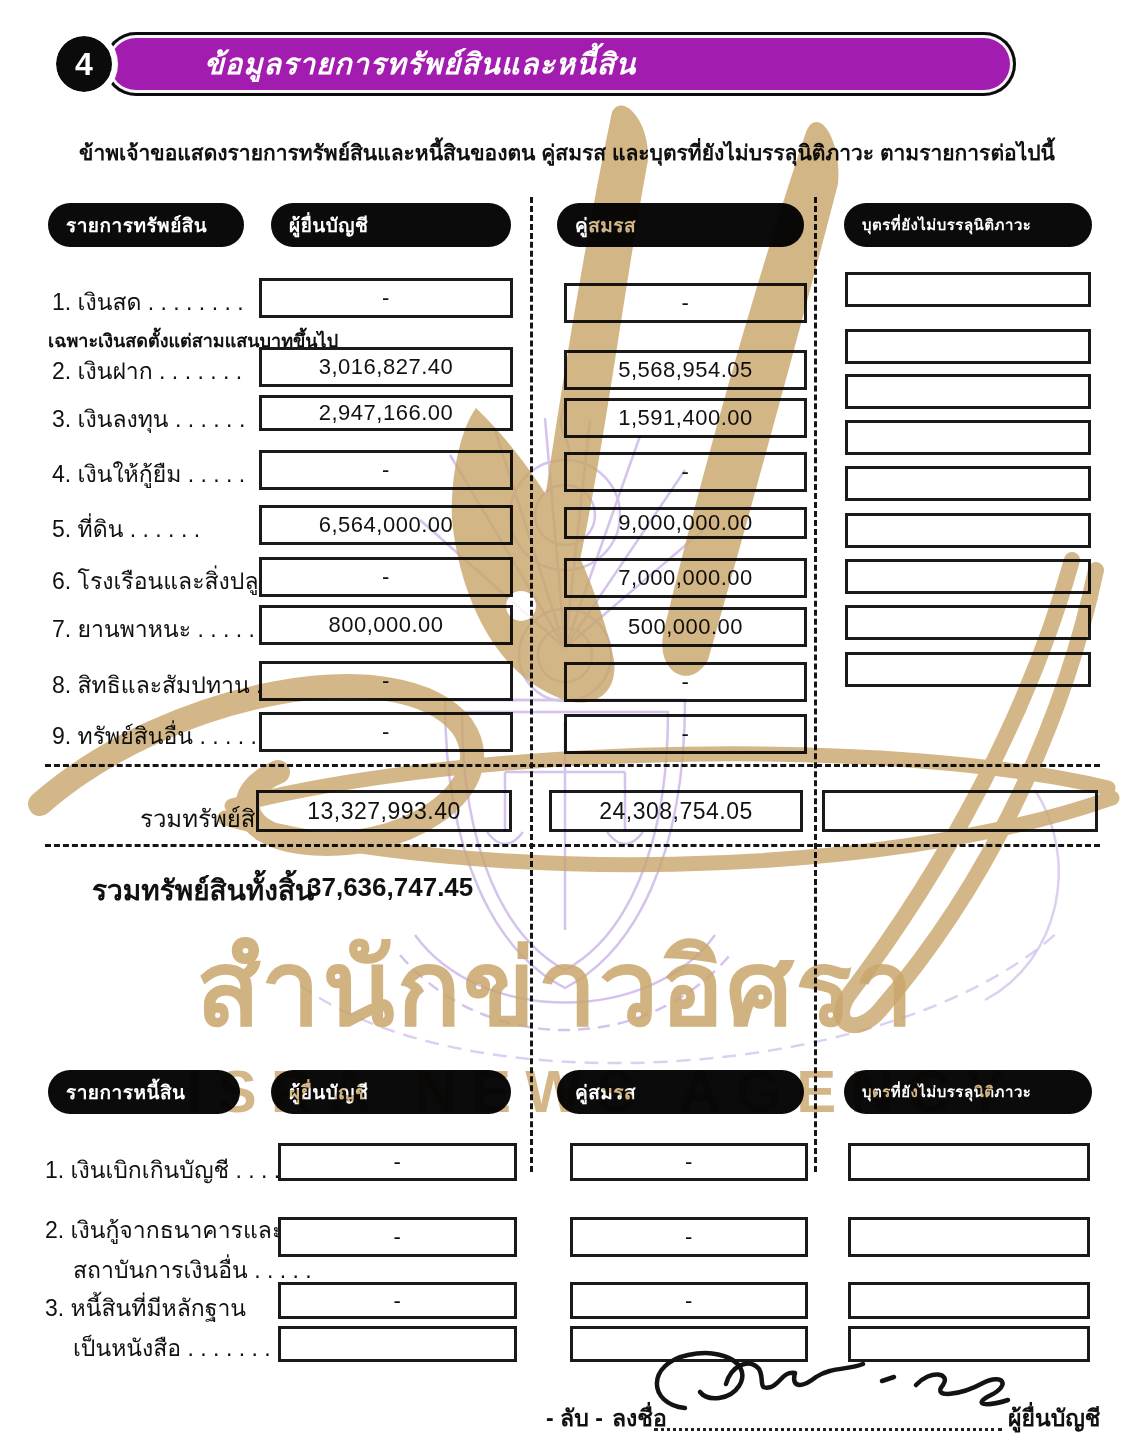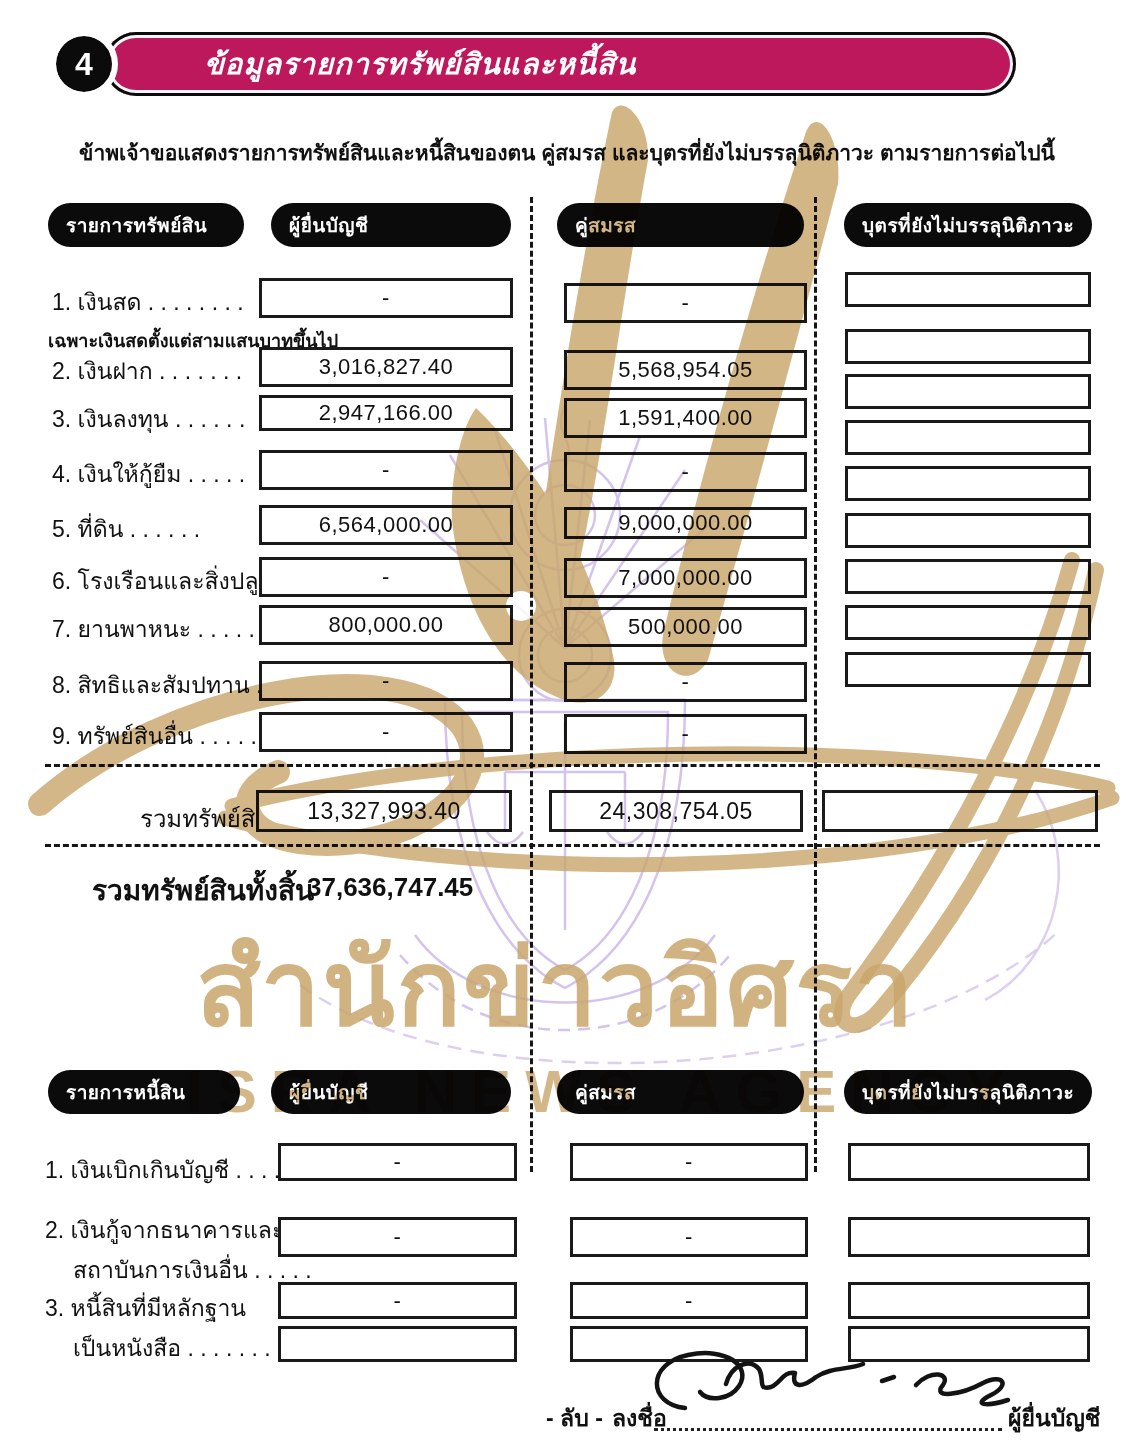--- a/index.html
+++ b/index.html
@@ -9,38 +9,38 @@
     overflow:hidden;margin:0 auto;
   }
   
   .sec-circle{
     position:absolute;left:56px;top:36px;width:56px;height:56px;border-radius:50%;
     background:#0b0b0b;color:#fff;display:flex;align-items:center;justify-content:center;
     font-size:32px;font-weight:bold;z-index:4;outline:6px solid #fff;
   }
   .header-bar{
     position:absolute;left:104px;top:32px;width:912px;height:64px;border-radius:34px;
-    background:#be185d;z-index:3;
+    background:#a21caf;z-index:3;
     box-shadow:inset 0 0 0 3px #0b0b0b, inset 0 0 0 6px #f6f6f6;
   }
   .header-bar .title{
     display:block;padding-left:100px;line-height:64px;color:#fff;
     font-size:29px;font-weight:bold;font-style:italic;letter-spacing:1px;white-space:nowrap;
   }
   .intro{
     position:absolute;left:0;top:136px;width:1134px;text-align:center;
     font-size:21px;font-weight:600;z-index:2;
   }
   
   .pill{
     position:absolute;height:44px;border-radius:22px;background:#0b0b0b;color:#fff;
     display:flex;align-items:center;padding-left:18px;box-sizing:border-box;
     font-weight:bold;font-size:19px;letter-spacing:.5px;z-index:2;white-space:nowrap;overflow:hidden;
   }
-  .pill.small{font-size:19px;}
+  .pill.small{font-size:15px;}
   
   .vdash{position:absolute;width:0;border-left:3px dashed #161616;z-index:0;}
   .hdash{position:absolute;height:0;border-top:3px dashed #161616;z-index:1;}
   
   .box{
     position:absolute;background:#fff;border:3px solid #1a1a1a;box-sizing:border-box;
     display:flex;align-items:center;justify-content:center;
     font-size:22px;letter-spacing:.5px;z-index:2;color:#111;
   }
   .rowlabel{position:absolute;font-size:23px;z-index:2;white-space:nowrap;}

